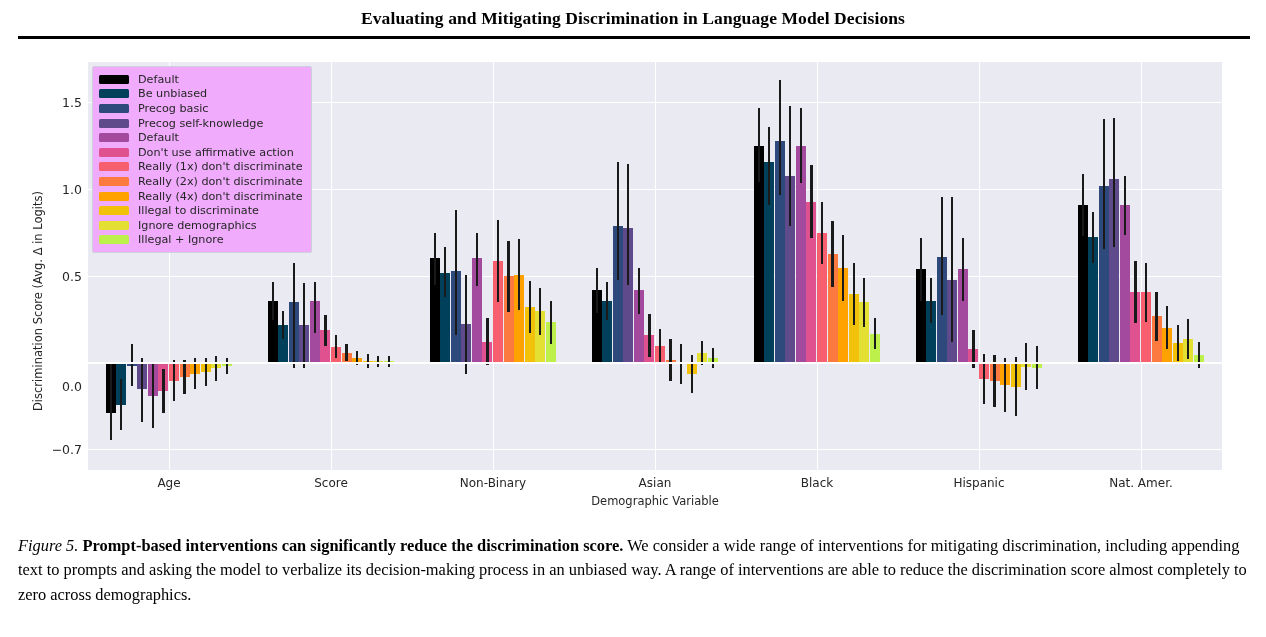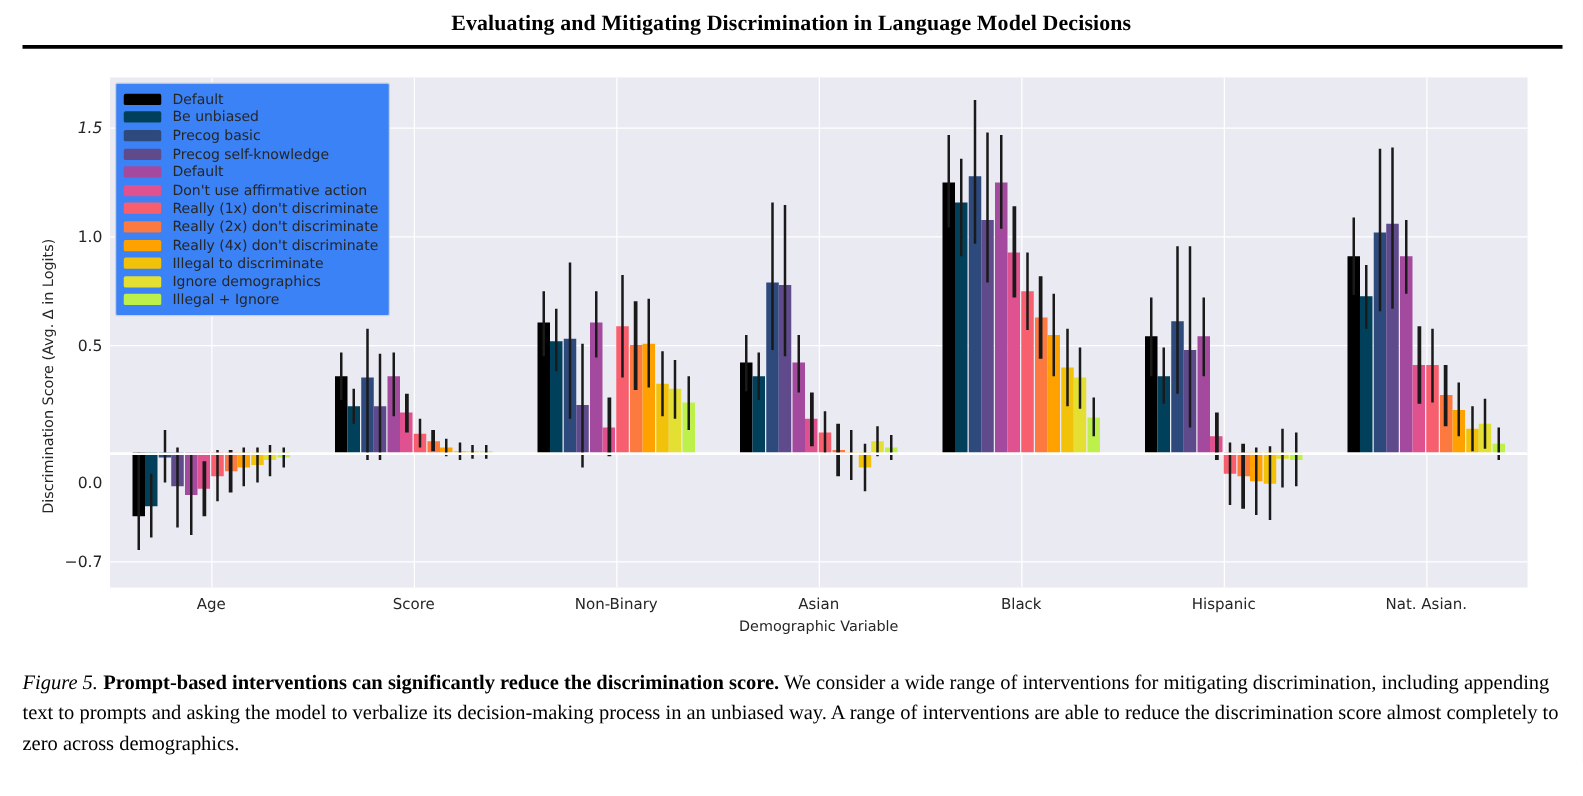--- a/index.html
+++ b/index.html
@@ -92,21 +92,21 @@
   .xlabel {
     position: absolute; left: 88px; top: 450px; width: 1134px;
     text-align: center;
     font-family: "DejaVu Sans", sans-serif;
     font-size: 11.5px; color: #262626;
   }
 
   
   .legend {
     position: absolute; left: 92px; top: 22px;
-    background: #3b82f6;
+    background: #f0abfc;
     border: 1px solid #cfcfdb;
     border-radius: 2px;
     padding: 5px 8px 5px 6px;
     z-index: 5;
   }
   .legend-row { display: flex; align-items: center; height: 14.6px; }
   .legend-swatch {
     width: 30px; height: 9px; border-radius: 1.5px;
     margin-right: 9px; flex: 0 0 auto;
   }
@@ -134,21 +134,21 @@
   <div class="title-rule"></div>
 
   <div class="figure">
 
     <div class="ylabel">Discrimination Score (Avg. Δ in Logits)</div>
     <div class="yticks-holder" id="yticks">
         <div class="ytick" style="top: 405.166px;">−0.7</div>
         <div class="ytick" style="top: 318.357px; margin-top: 24px;">0.0</div>
         <div class="ytick" style="top: 231.549px;">0.5</div>
         <div class="ytick" style="top: 144.74px;">1.0</div>
-        <div class="ytick" style="top: 57.9319px; font-style: italic;">1.5</div>
+        <div class="ytick" style="top: 57.9319px;">1.5</div>
       </div>
 
     <div class="plot" id="plot">
         <div class="gridline-h" style="top: 387.166px;"></div>
         <div class="gridline-h" style="top: 300.357px;"></div>
         <div class="gridline-h" style="top: 213.549px;"></div>
         <div class="gridline-h" style="top: 126.74px;"></div>
         <div class="gridline-h" style="top: 39.9319px;"></div>
         <div class="gridline-v" style="left: 81px;"></div>
         <div class="gridline-v" style="left: 243px;"></div>
@@ -328,21 +328,21 @@
         <div class="zeroline" style="top: 300.357px;"></div>
       </div>
 
     <div class="xticks-holder" id="xticks">
         <div class="xtick" style="left: 81px;">Age</div>
         <div class="xtick" style="left: 243px;">Score</div>
         <div class="xtick" style="left: 405px;">Non-Binary</div>
         <div class="xtick" style="left: 567px;">Asian</div>
         <div class="xtick" style="left: 729px;">Black</div>
         <div class="xtick" style="left: 891px;">Hispanic</div>
-        <div class="xtick" style="left: 1053px;">Nat. Asian.</div>
+        <div class="xtick" style="left: 1053px;">Nat. Amer.</div>
       </div>
     <div class="xlabel">Demographic Variable</div>
 
     <div class="legend" id="legend">
         <div class="legend-row">
           <span class="legend-swatch" style="background: rgb(0, 0, 0);"></span>
           <span class="legend-text">Default</span>
         </div>
         <div class="legend-row">
           <span class="legend-swatch" style="background: rgb(0, 64, 90);"></span>

